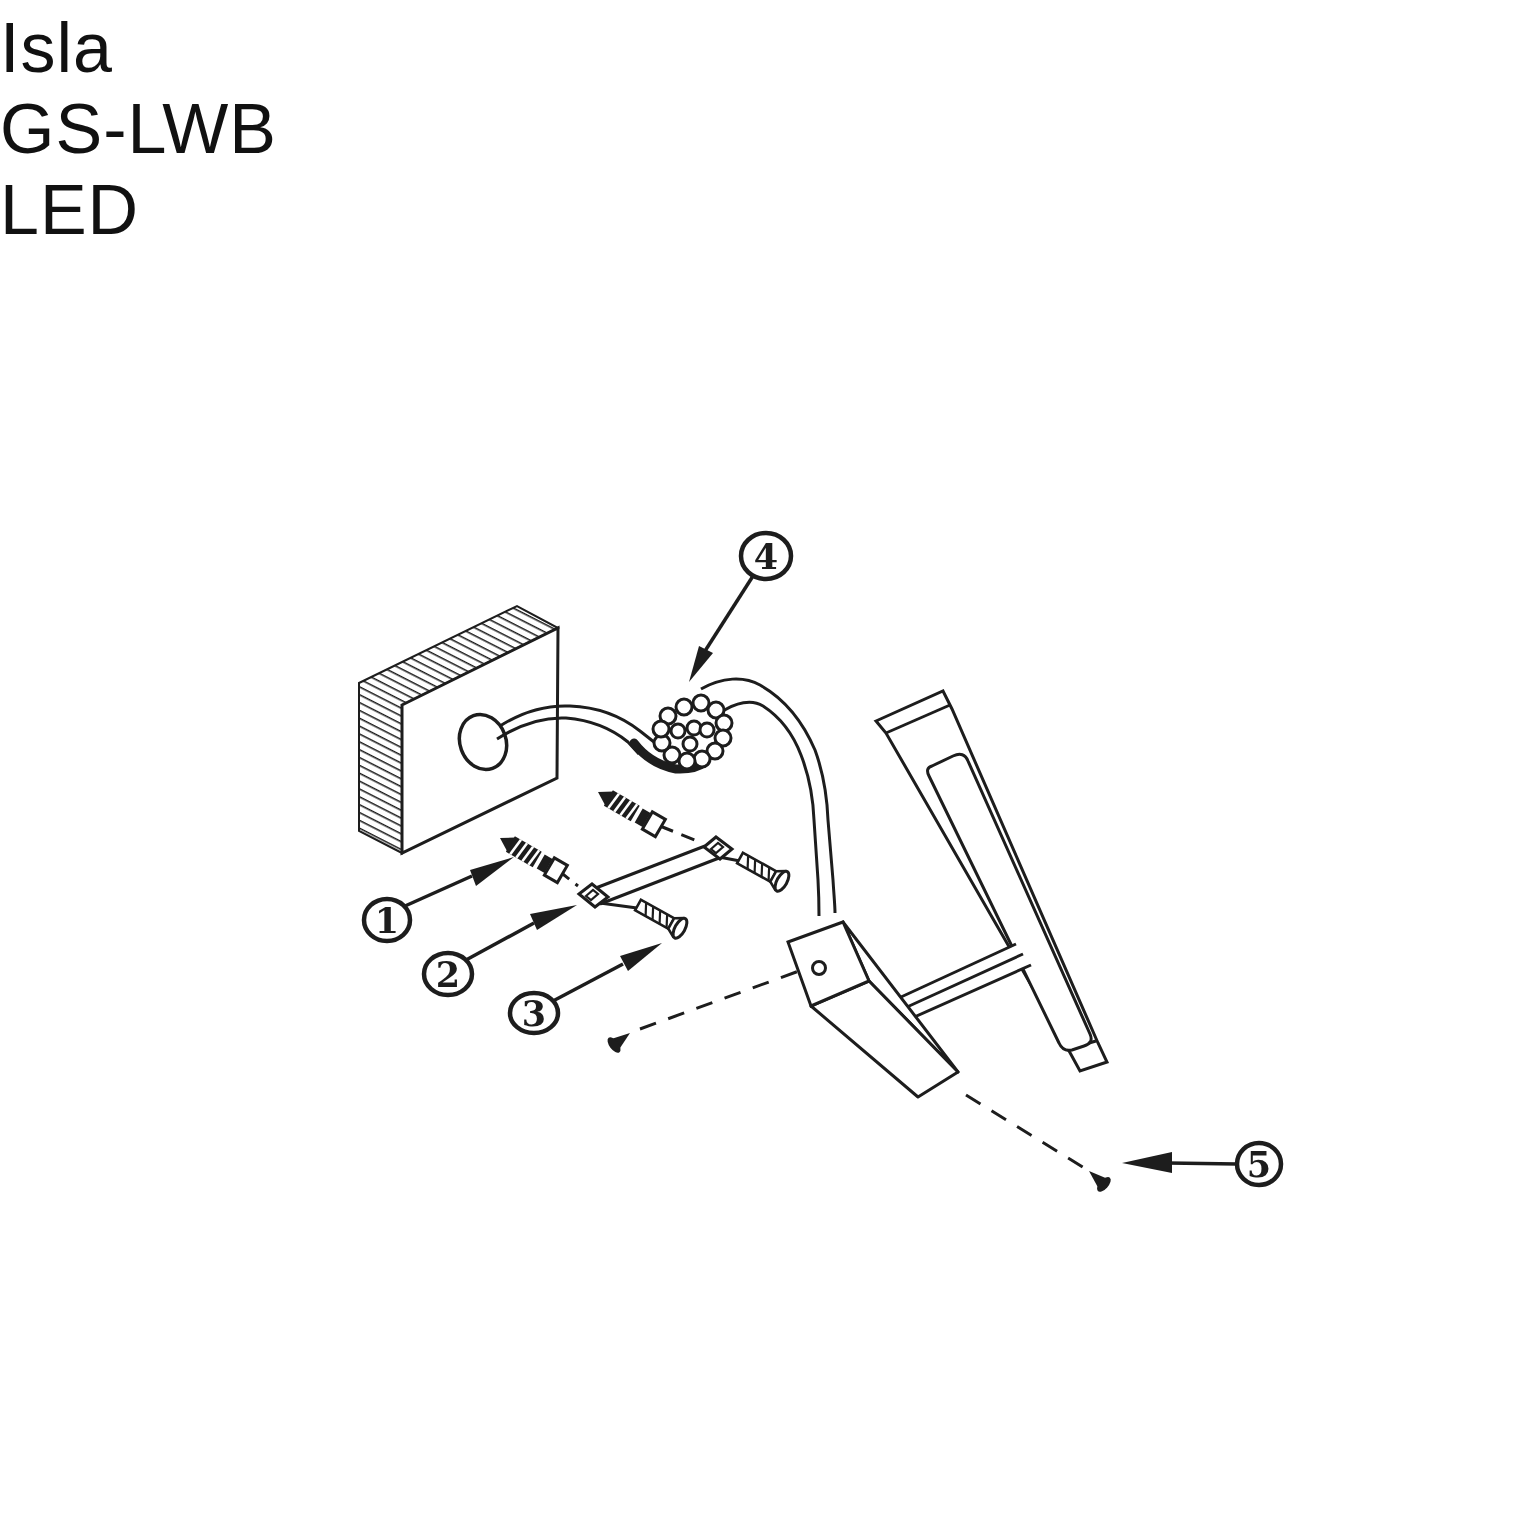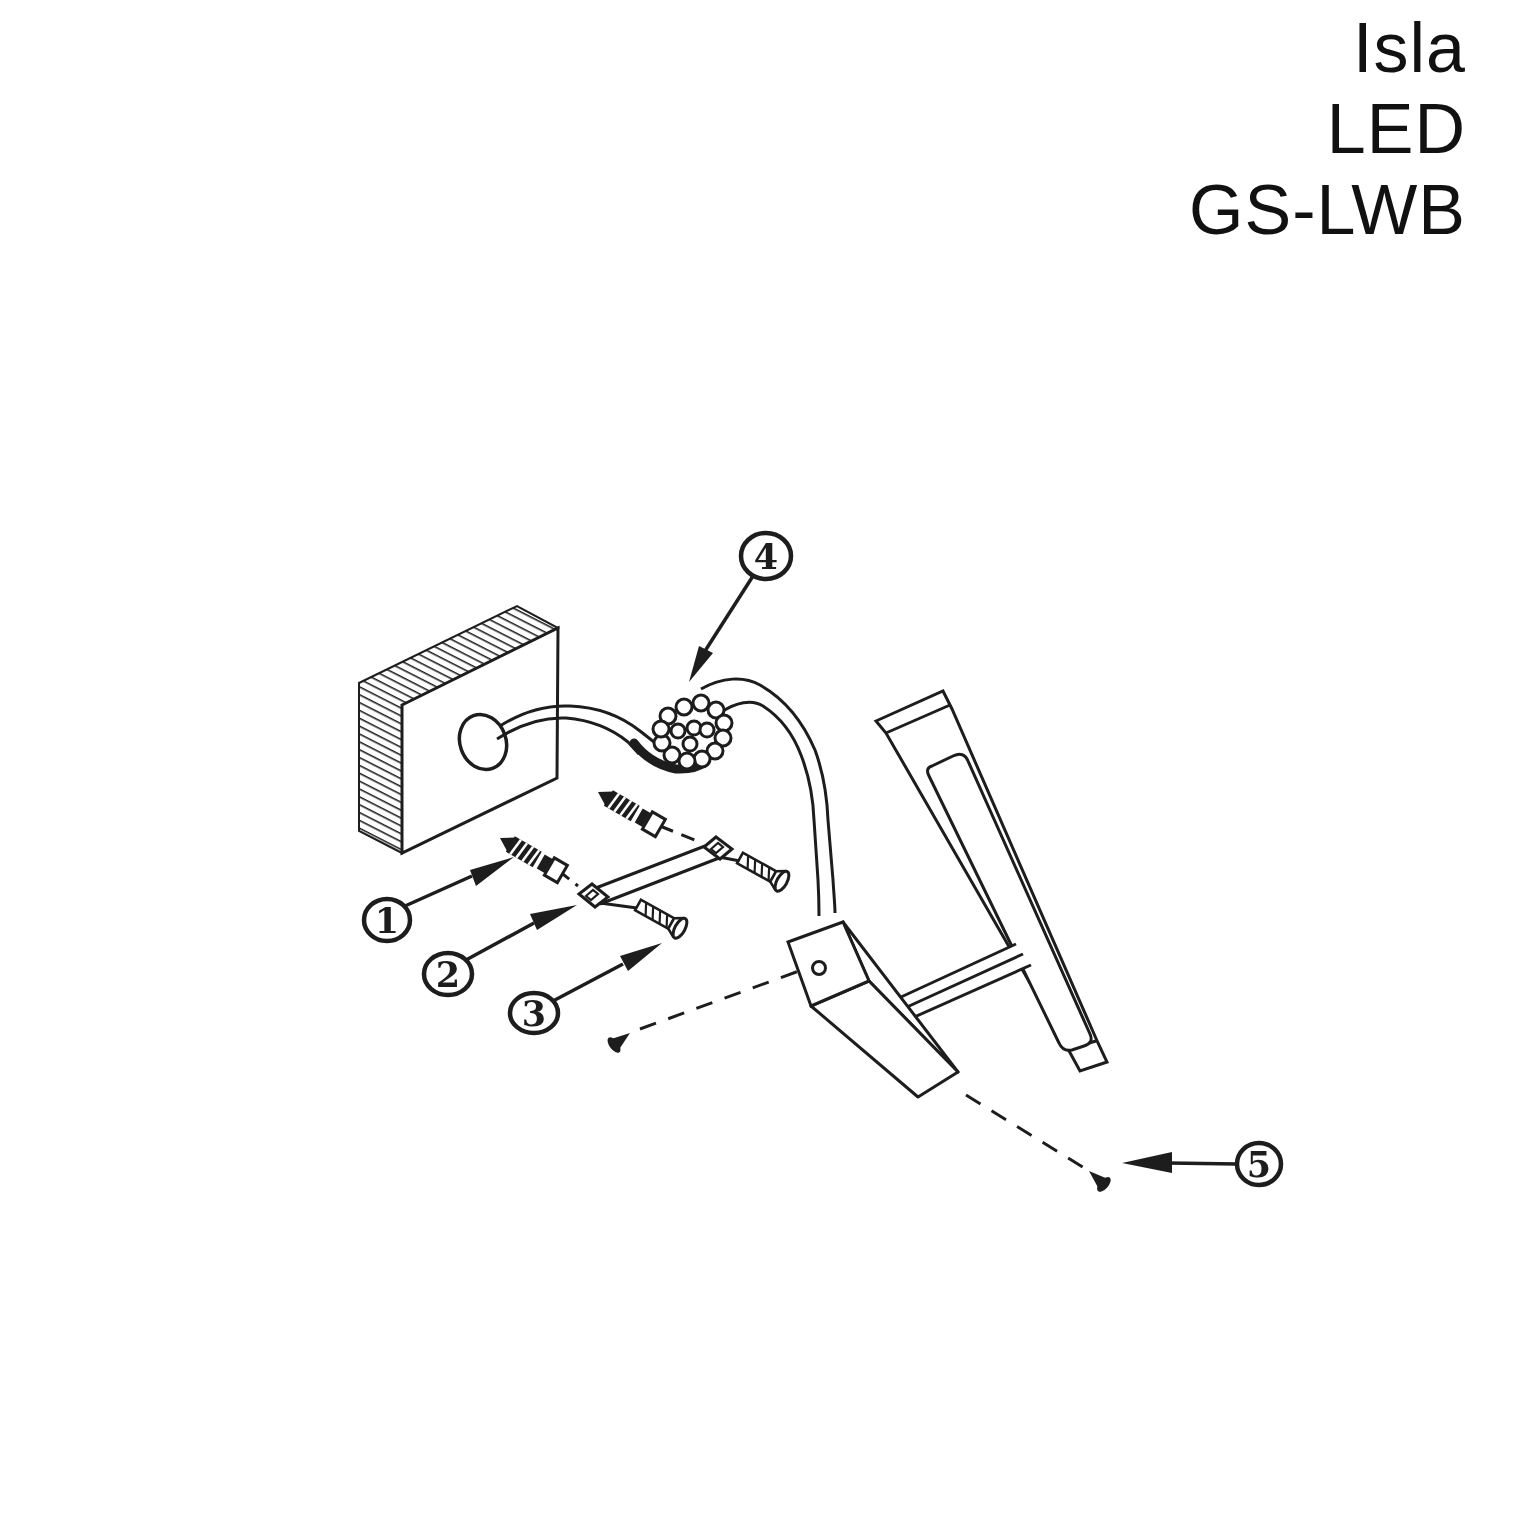--- a/index.html
+++ b/index.html
@@ -6,21 +6,21 @@
   body{
     width:1540px;height:1540px;
     background:#ffffff;
     position:relative;
     font-family:"Liberation Sans", sans-serif;
     overflow:hidden;
   }
   .title-block{
     position:absolute;
     left:0; top:8px; width:1466px;
-    text-align:right;
+    text-align:left;
     color:#111;
   }
   .title-line{
     font-size:70px;
     line-height:81px;
     font-weight:400;
     letter-spacing:1px;
     white-space:pre;
   }
   svg{position:absolute;left:0;top:0;}
@@ -29,22 +29,22 @@
     font-weight:bold;
     font-size:35px;
     fill:#1d1d1d;
   }
 </style>
 </head>
 <body>
 
 <div class="title-block">
   <div class="title-line">Isla</div>
+  <div class="title-line">GS-LWB</div>
   <div class="title-line">LED</div>
-  <div class="title-line">GS-LWB</div>
 </div>
 
 <svg width="1540" height="1540" viewBox="0 0 1540 1540">
   <defs>
     <pattern id="hatch" width="7" height="7" patternUnits="userSpaceOnUse" patternTransform="rotate(27)">
       <rect width="7" height="7" fill="#ffffff"></rect>
       <line x1="-1" y1="0.5" x2="8" y2="0.5" stroke="#1d1d1d" stroke-width="2.1"></line>
     </pattern>
   </defs>
 

